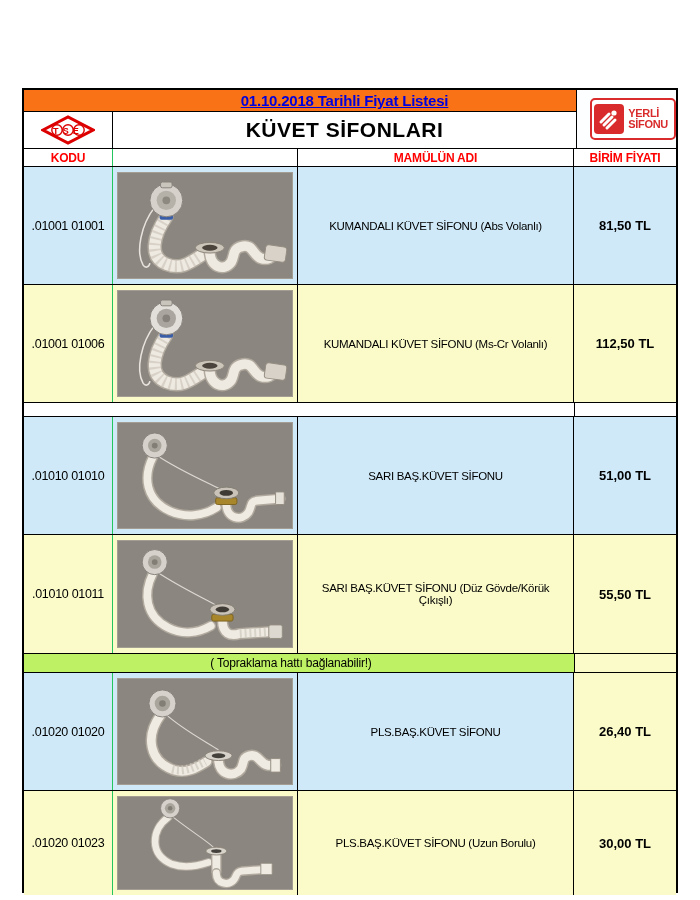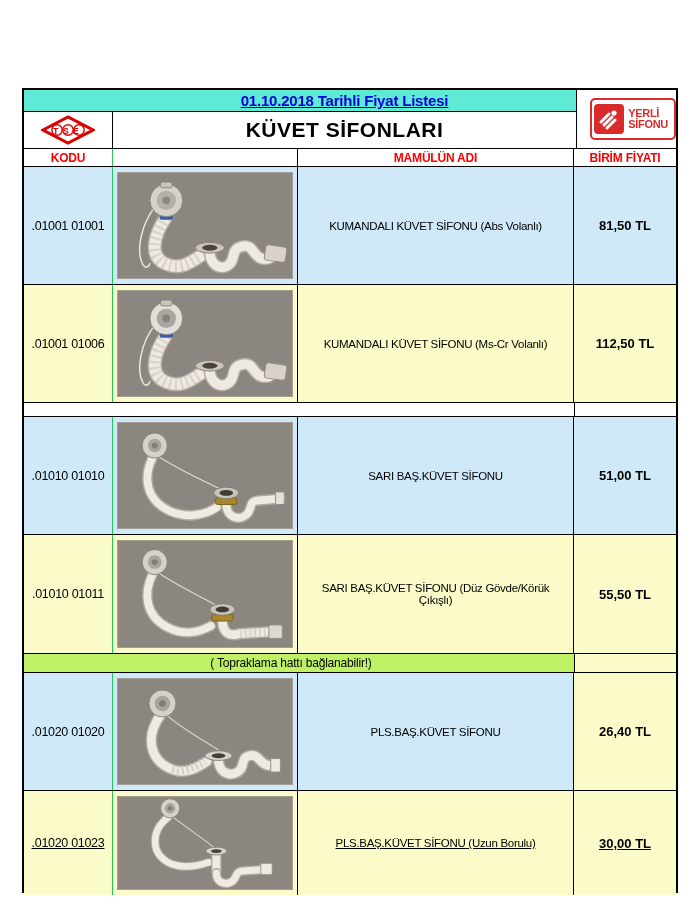--- a/index.html
+++ b/index.html
@@ -3,21 +3,21 @@
 <meta charset="utf-8">
 <style>
   html,body{margin:0;padding:0;background:#fff;}
   #page{position:relative;width:700px;height:900px;background:#ffffff;overflow:hidden;
         font-family:"Liberation Sans", sans-serif;color:#000;}
   #price-table{position:absolute;left:22px;top:88px;width:656px;height:805px;
         box-sizing:border-box;border:2px solid #000;display:flex;flex-direction:column;background:#fff;}
   
   .hdr{display:flex;height:58px;border-bottom:1px solid #000;flex:0 0 auto;}
   .hdr-left{width:552px;display:flex;flex-direction:column;border-right:1px solid #000;}
-  .title-row{height:22px;box-sizing:border-box;background:#5eead4;border-bottom:1px solid #000;
+  .title-row{height:22px;box-sizing:border-box;background:#f97316;border-bottom:1px solid #000;
         display:flex;align-items:center;justify-content:center;padding-left:89px;}
   .title-text{font-size:15px;font-weight:bold;color:#0000dd;text-decoration:underline;letter-spacing:-0.2px;}
   .subtitle-row{flex:1;display:flex;background:#fff;}
   .tse-cell{width:89px;box-sizing:border-box;border-right:1px solid #000;
         display:flex;align-items:center;justify-content:center;}
   .subtitle-cell{flex:1;display:flex;align-items:center;justify-content:center;}
   .subtitle-text{font-size:21px;font-weight:bold;letter-spacing:0.5px;}
   .badge-cell{flex:1;background:#fdfeff;display:flex;align-items:center;justify-content:flex-end;}
   .badge{display:flex;align-items:center;border:2px solid #d92b2b;border-radius:5px;
         background:#fff;padding:2px;height:34px;}
@@ -45,21 +45,21 @@
   .bg-yellow{background:#fbfbc9;}
   .photo{width:176px;height:calc(100% - 10px);background:#8b8680;border:1px solid #a39d94;box-sizing:border-box;}
   .photo svg{display:block;width:100%;height:100%;}
   
   .sep-row{display:flex;height:13px;flex:0 0 auto;border-bottom:1px solid #000;background:#fff;}
   .sep-main{flex:1;}
   .sep-price{width:102px;box-sizing:border-box;border-left:1px solid #000;background:#fff;}
   .note-row{display:flex;height:18px;flex:0 0 auto;border-bottom:1px solid #000;background:#bef264;gap:16px;}
   .note-main{flex:1;display:flex;align-items:center;justify-content:center;font-size:12px;letter-spacing:-0.2px;}
   .note-price{width:102px;box-sizing:border-box;border-left:1px solid #000;background:#fbfbc9;}
-  .last-row{flex:1 1 auto;border-bottom:none;text-decoration:underline;}
+  .last-row{flex:1 1 auto;border-bottom:none;}
 </style>
 </head>
 <body>
 
 <div id="page">
   <div id="price-table">
 
     <div class="hdr">
       <div class="hdr-left">
         <div class="title-row">

